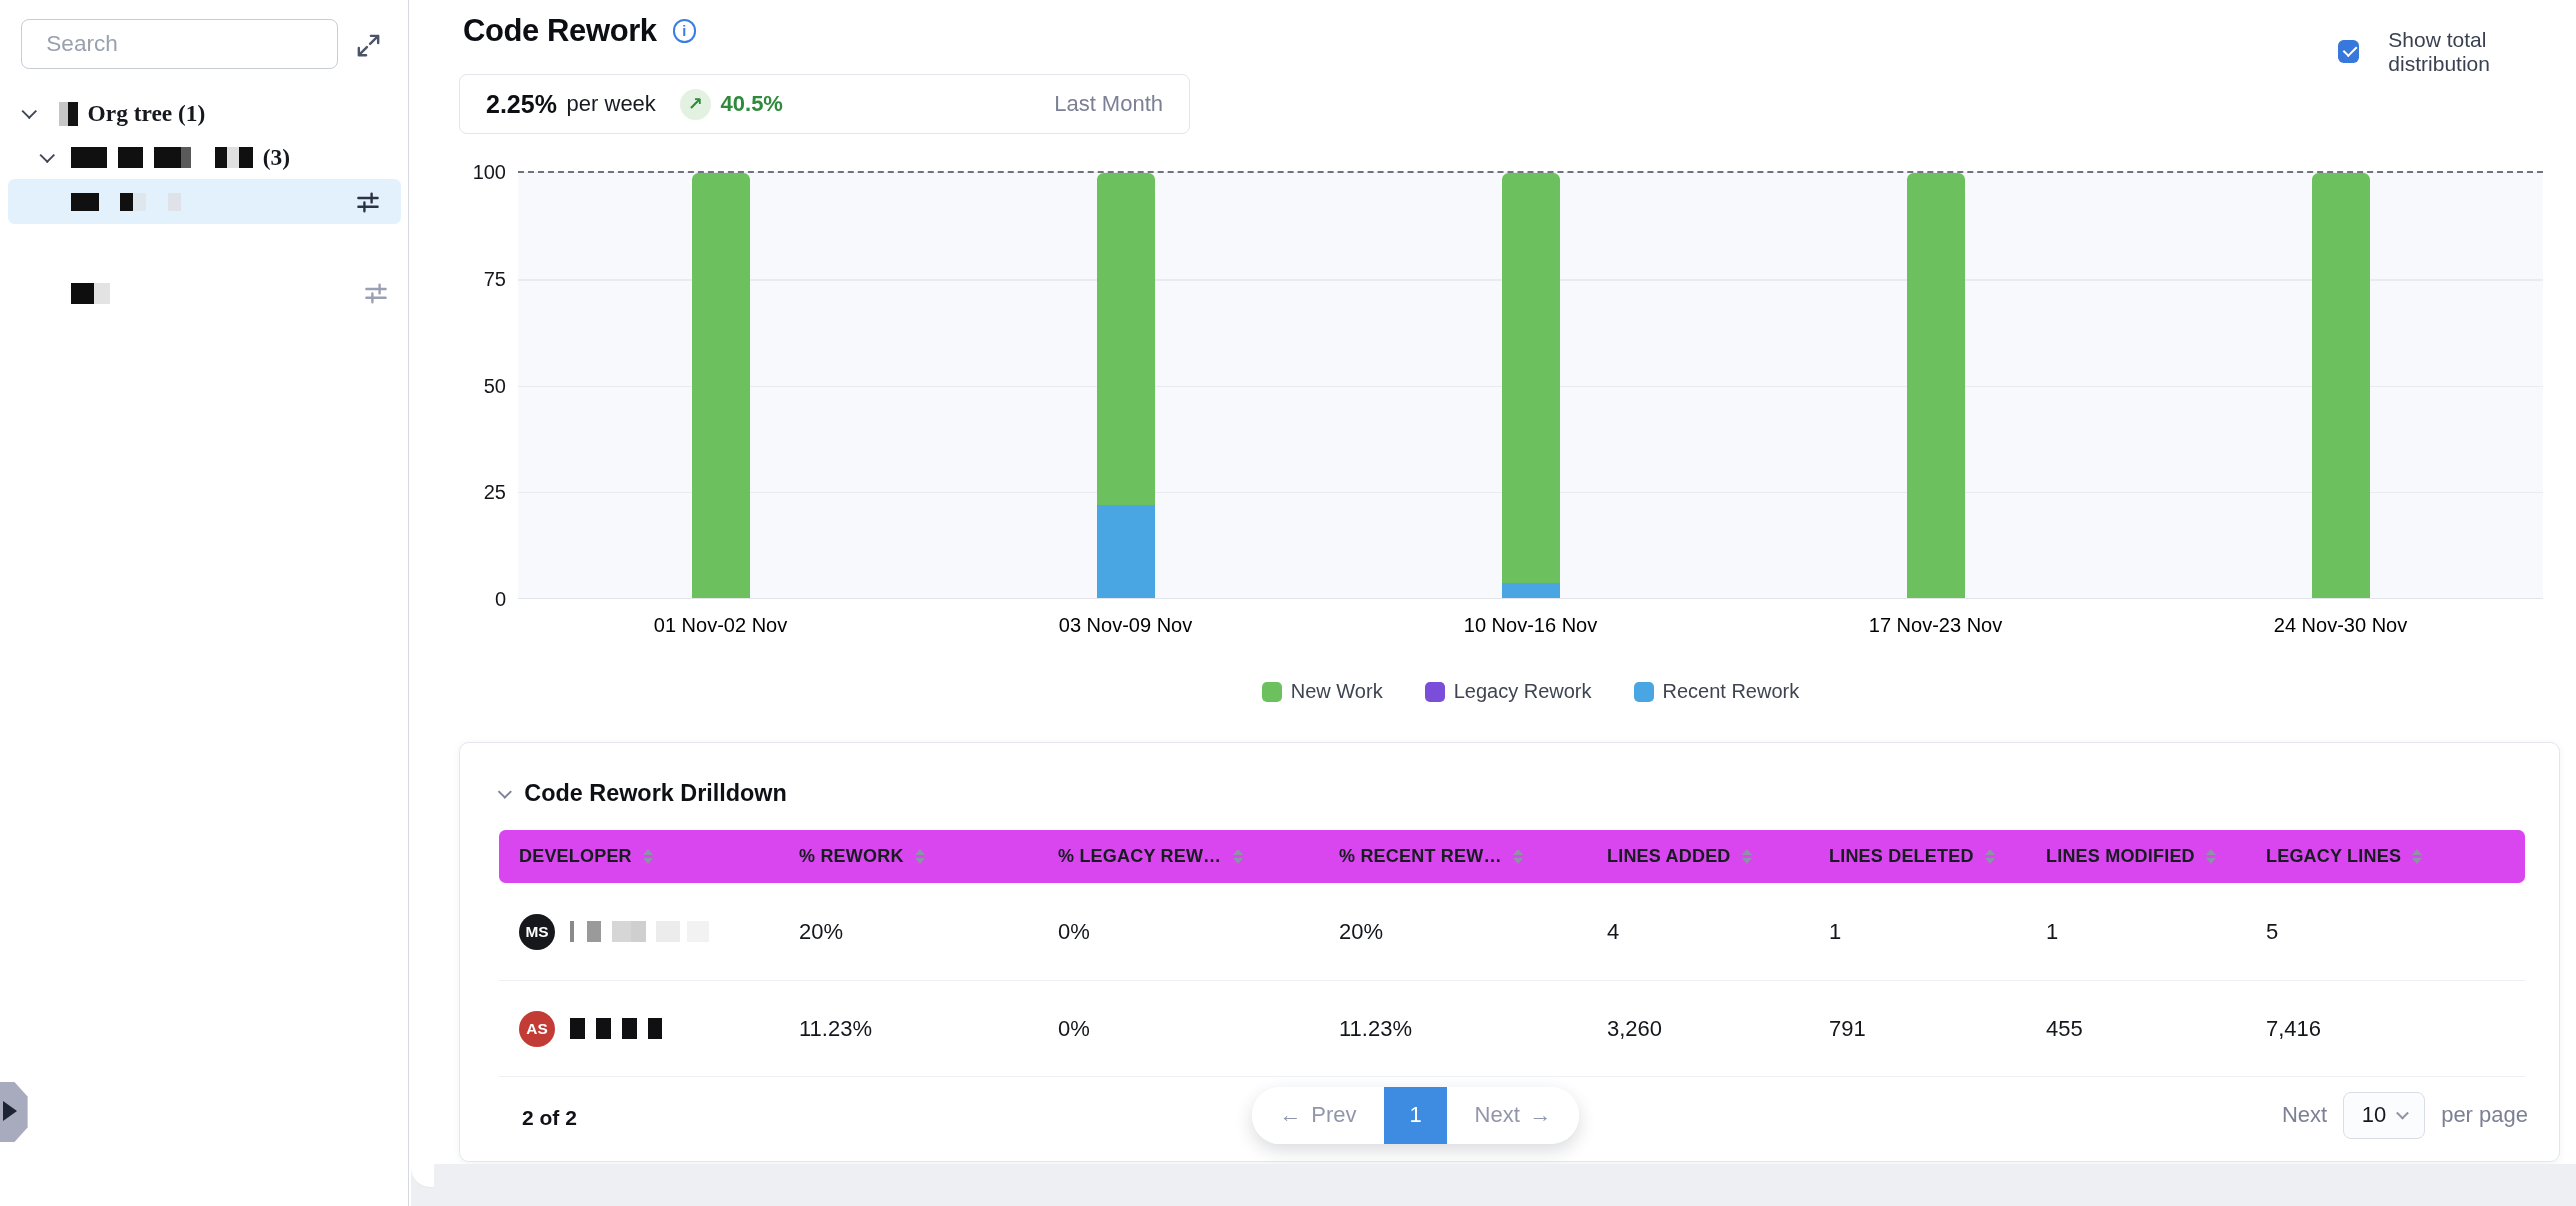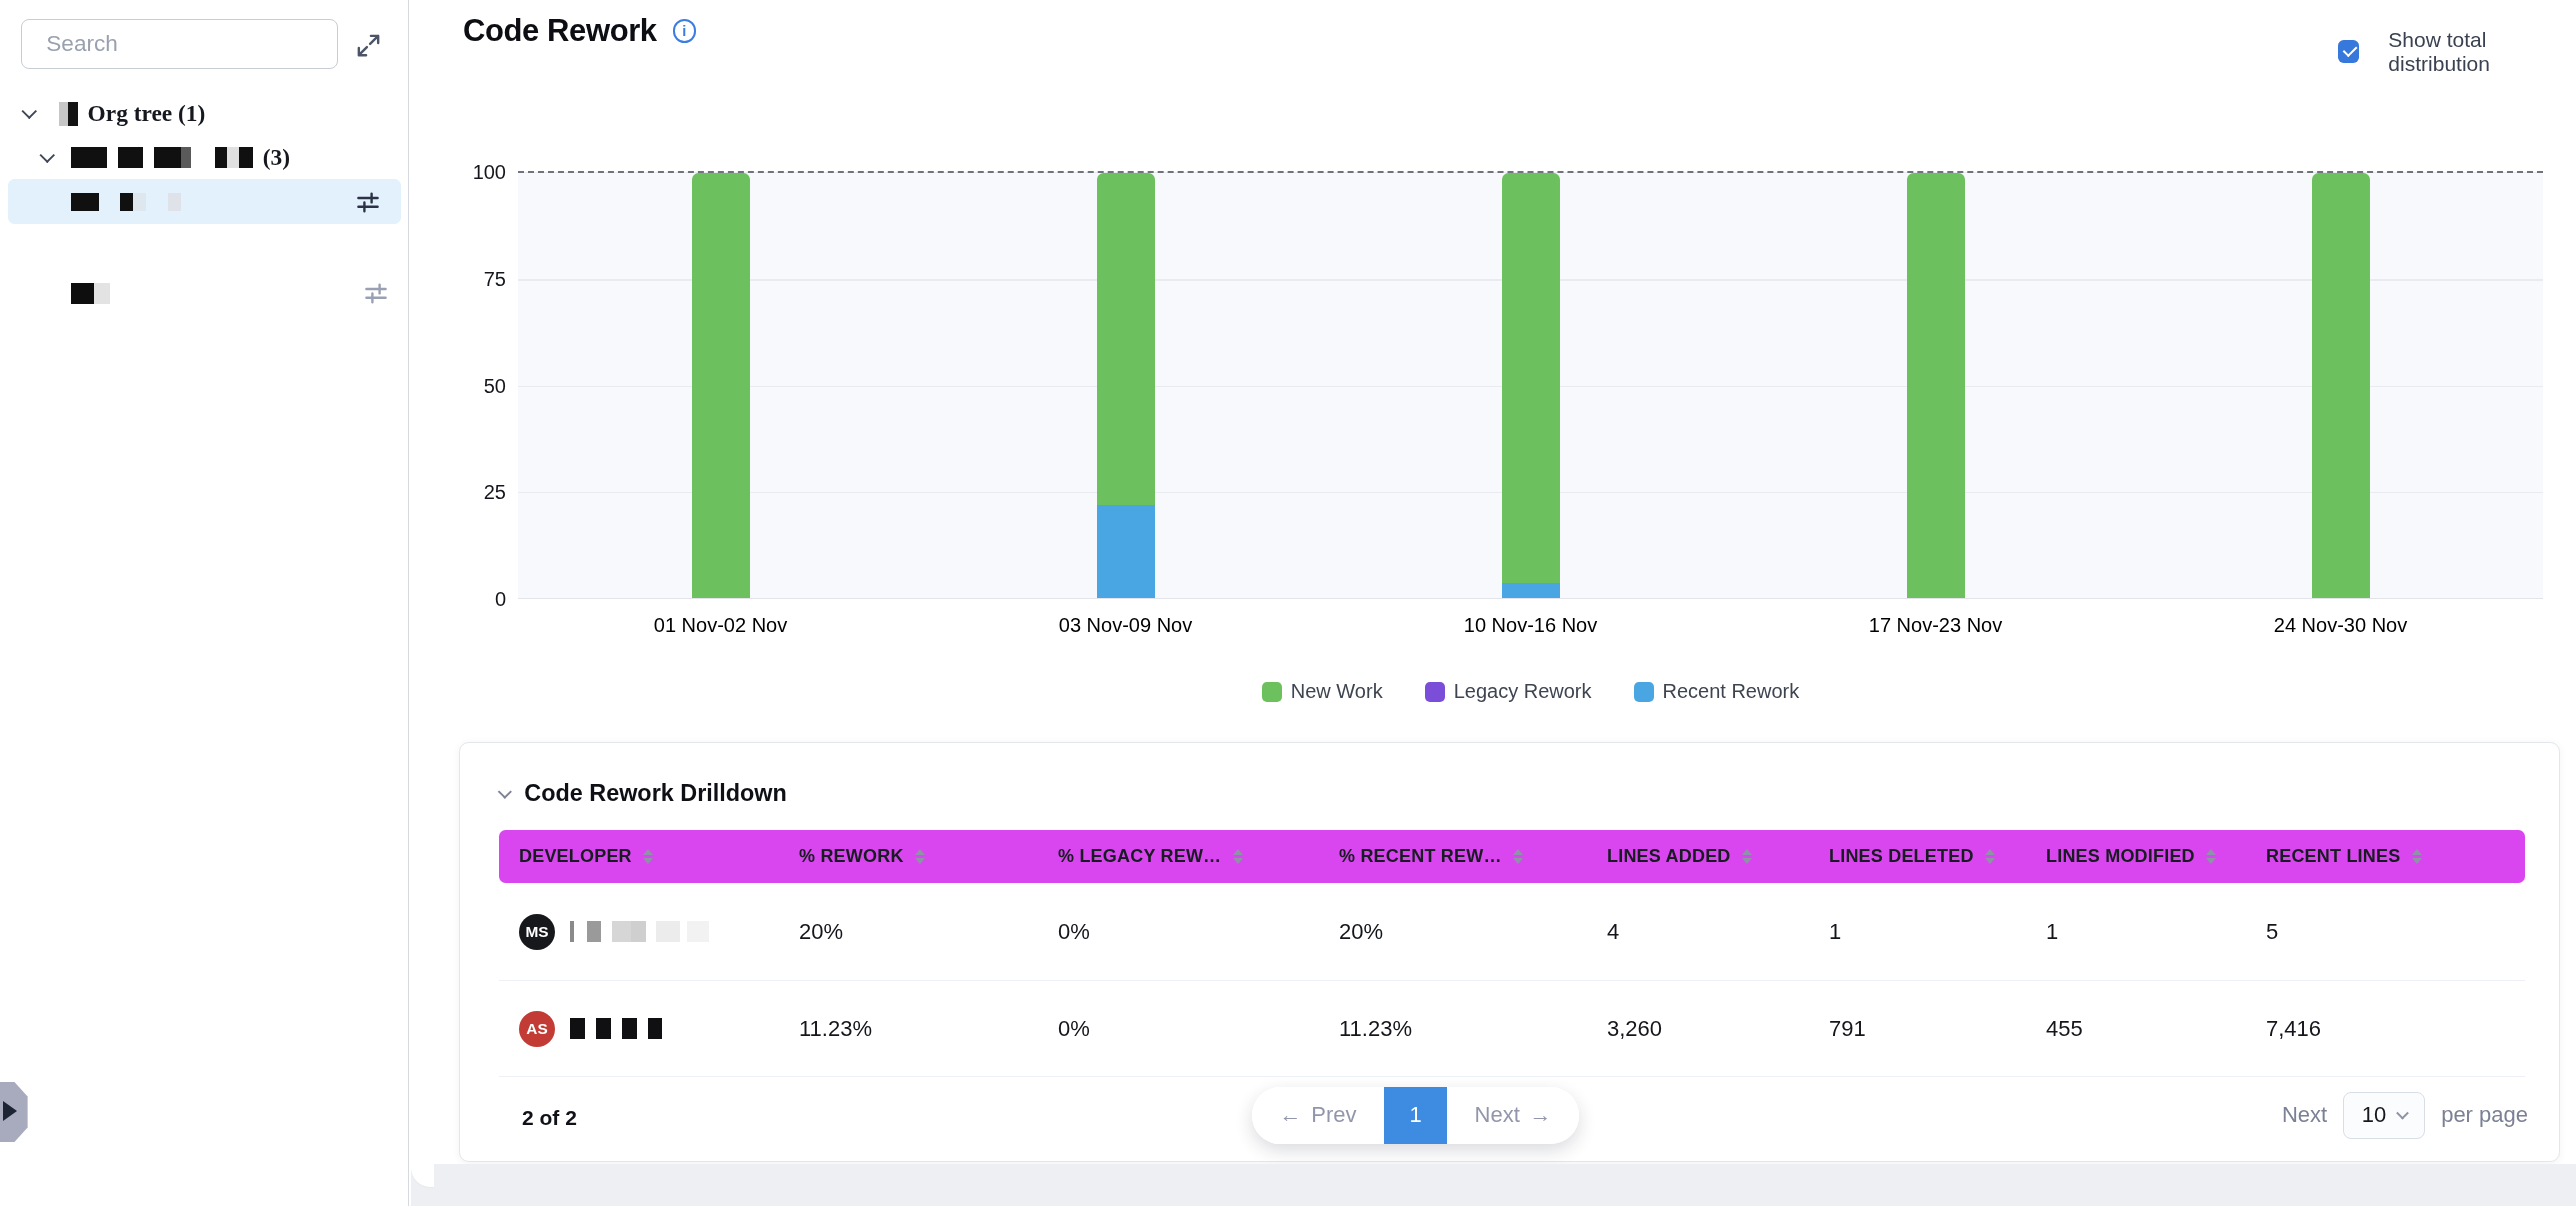--- a/index.html
+++ b/index.html
@@ -161,20 +161,29 @@
   <div class="title-row">
     <h1 class="page-title">Code Rework</h1>
     <span class="info-icon">i</span>
   </div>
 
   <div class="toggle-wrap">
     <span class="checkbox"></span>
     <span class="toggle-label">Show total distribution</span>
   </div>
 
+  <div class="stat-card">
+    <span class="stat-value">2.25%</span>
+    <span class="stat-unit">per week</span>
+    <span class="trend-circle">
+      <span class="trend-arrow">↗</span>
+    </span>
+    <span class="stat-delta">40.5%</span>
+    <span class="stat-period">Last Month</span>
+  </div>
 
   <div class="chart-y-axis">
       <div class="ytick" style="top: 100%;">0</div>
       <div class="ytick" style="top: 75%;">25</div>
       <div class="ytick" style="top: 50%;">50</div>
       <div class="ytick" style="top: 25%;">75</div>
       <div class="ytick" style="top: 0%;">100</div>
     </div>
   <div class="chart-plot">
       <div class="gridline" style="top: 25%;"></div>
@@ -284,21 +293,21 @@
             </span>
           </div>
           <div class="th">
             <span>LINES MODIFIED</span>
             <span class="sort">
               <i class="tri-up"></i>
               <i class="tri-down"></i>
             </span>
           </div>
           <div class="th">
-            <span>RECENT LINES</span>
+            <span>LEGACY LINES</span>
             <span class="sort">
               <i class="tri-up"></i>
               <i class="tri-down"></i>
             </span>
           </div>
         </div>
       <div>
           <div class="tbl-grid tr">
             <div class="td dev">
               <span class="avatar" style="background: rgb(23, 24, 28);">MS</span>

